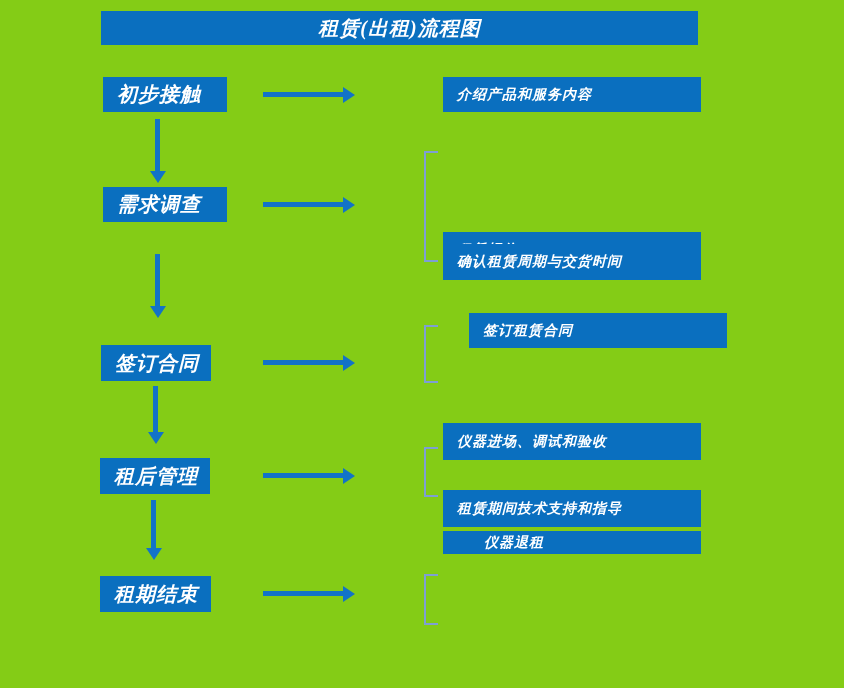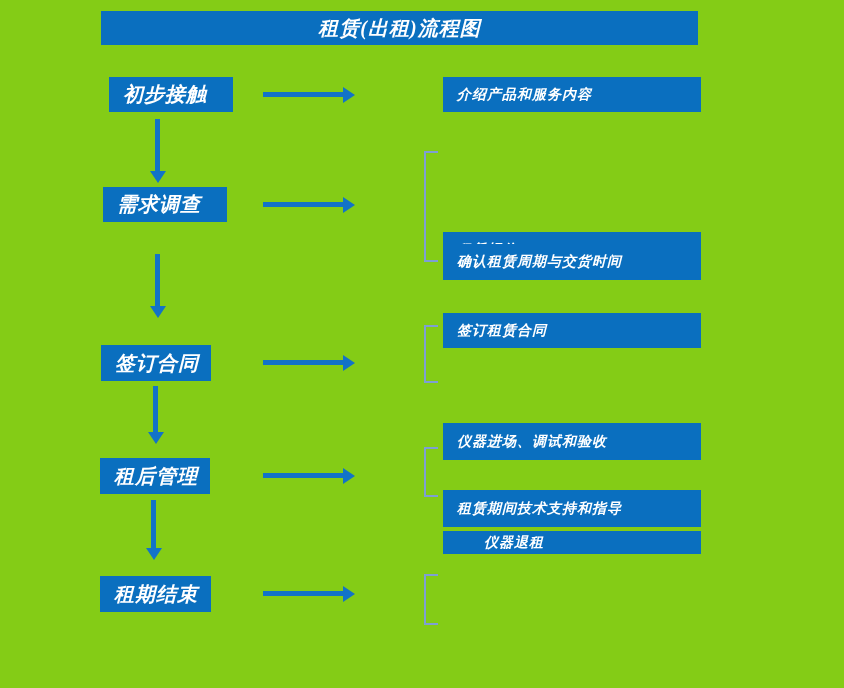--- a/index.html
+++ b/index.html
@@ -34,32 +34,32 @@
     font-size: 20px;
     display: flex;
     align-items: center;
     justify-content: center;
     letter-spacing: 1px;
   }
   .step  { font-size: 20px; }
   .detail { left: 443px; width: 258px; font-size: 14px; }
 
   
-  .s0 { left: 109px; top: 77px;  width: 124px; height: 35px; }
+  .s0 { left: 103px; top: 77px;  width: 124px; height: 35px; }
   .s1 { left: 103px; top: 187px; width: 124px; height: 35px; text-align: right; }
   .s2 { left: 101px; top: 345px; width: 110px; height: 36px; }
   .s3 { left: 100px; top: 458px; width: 110px; height: 36px; }
   .s4 { left: 100px; top: 576px; width: 111px; height: 36px; }
 
   
   .r0 { top: 77px;  height: 35px; }
   .r1 { top: 134px; height: 34px; }
   .r2 { top: 186px; height: 35px; margin-top: 46px; }
   .r3 { top: 244px; height: 36px; }
-  .r4 { top: 313px; height: 35px; }
+  .r4 { top: 313px; height: 35px; margin-left: 26px; }
   .r5 { top: 364px; height: 36px; }
   .r6 { top: 423px; height: 37px; }
   .r7 { top: 490px; height: 37px; }
   .r8 { top: 531px; height: 23px; padding-left: 41px; }
   .r9 { top: 609px; height: 36px; }
 
   
   .v-arrow {
     position: absolute;
     width: 17px;

